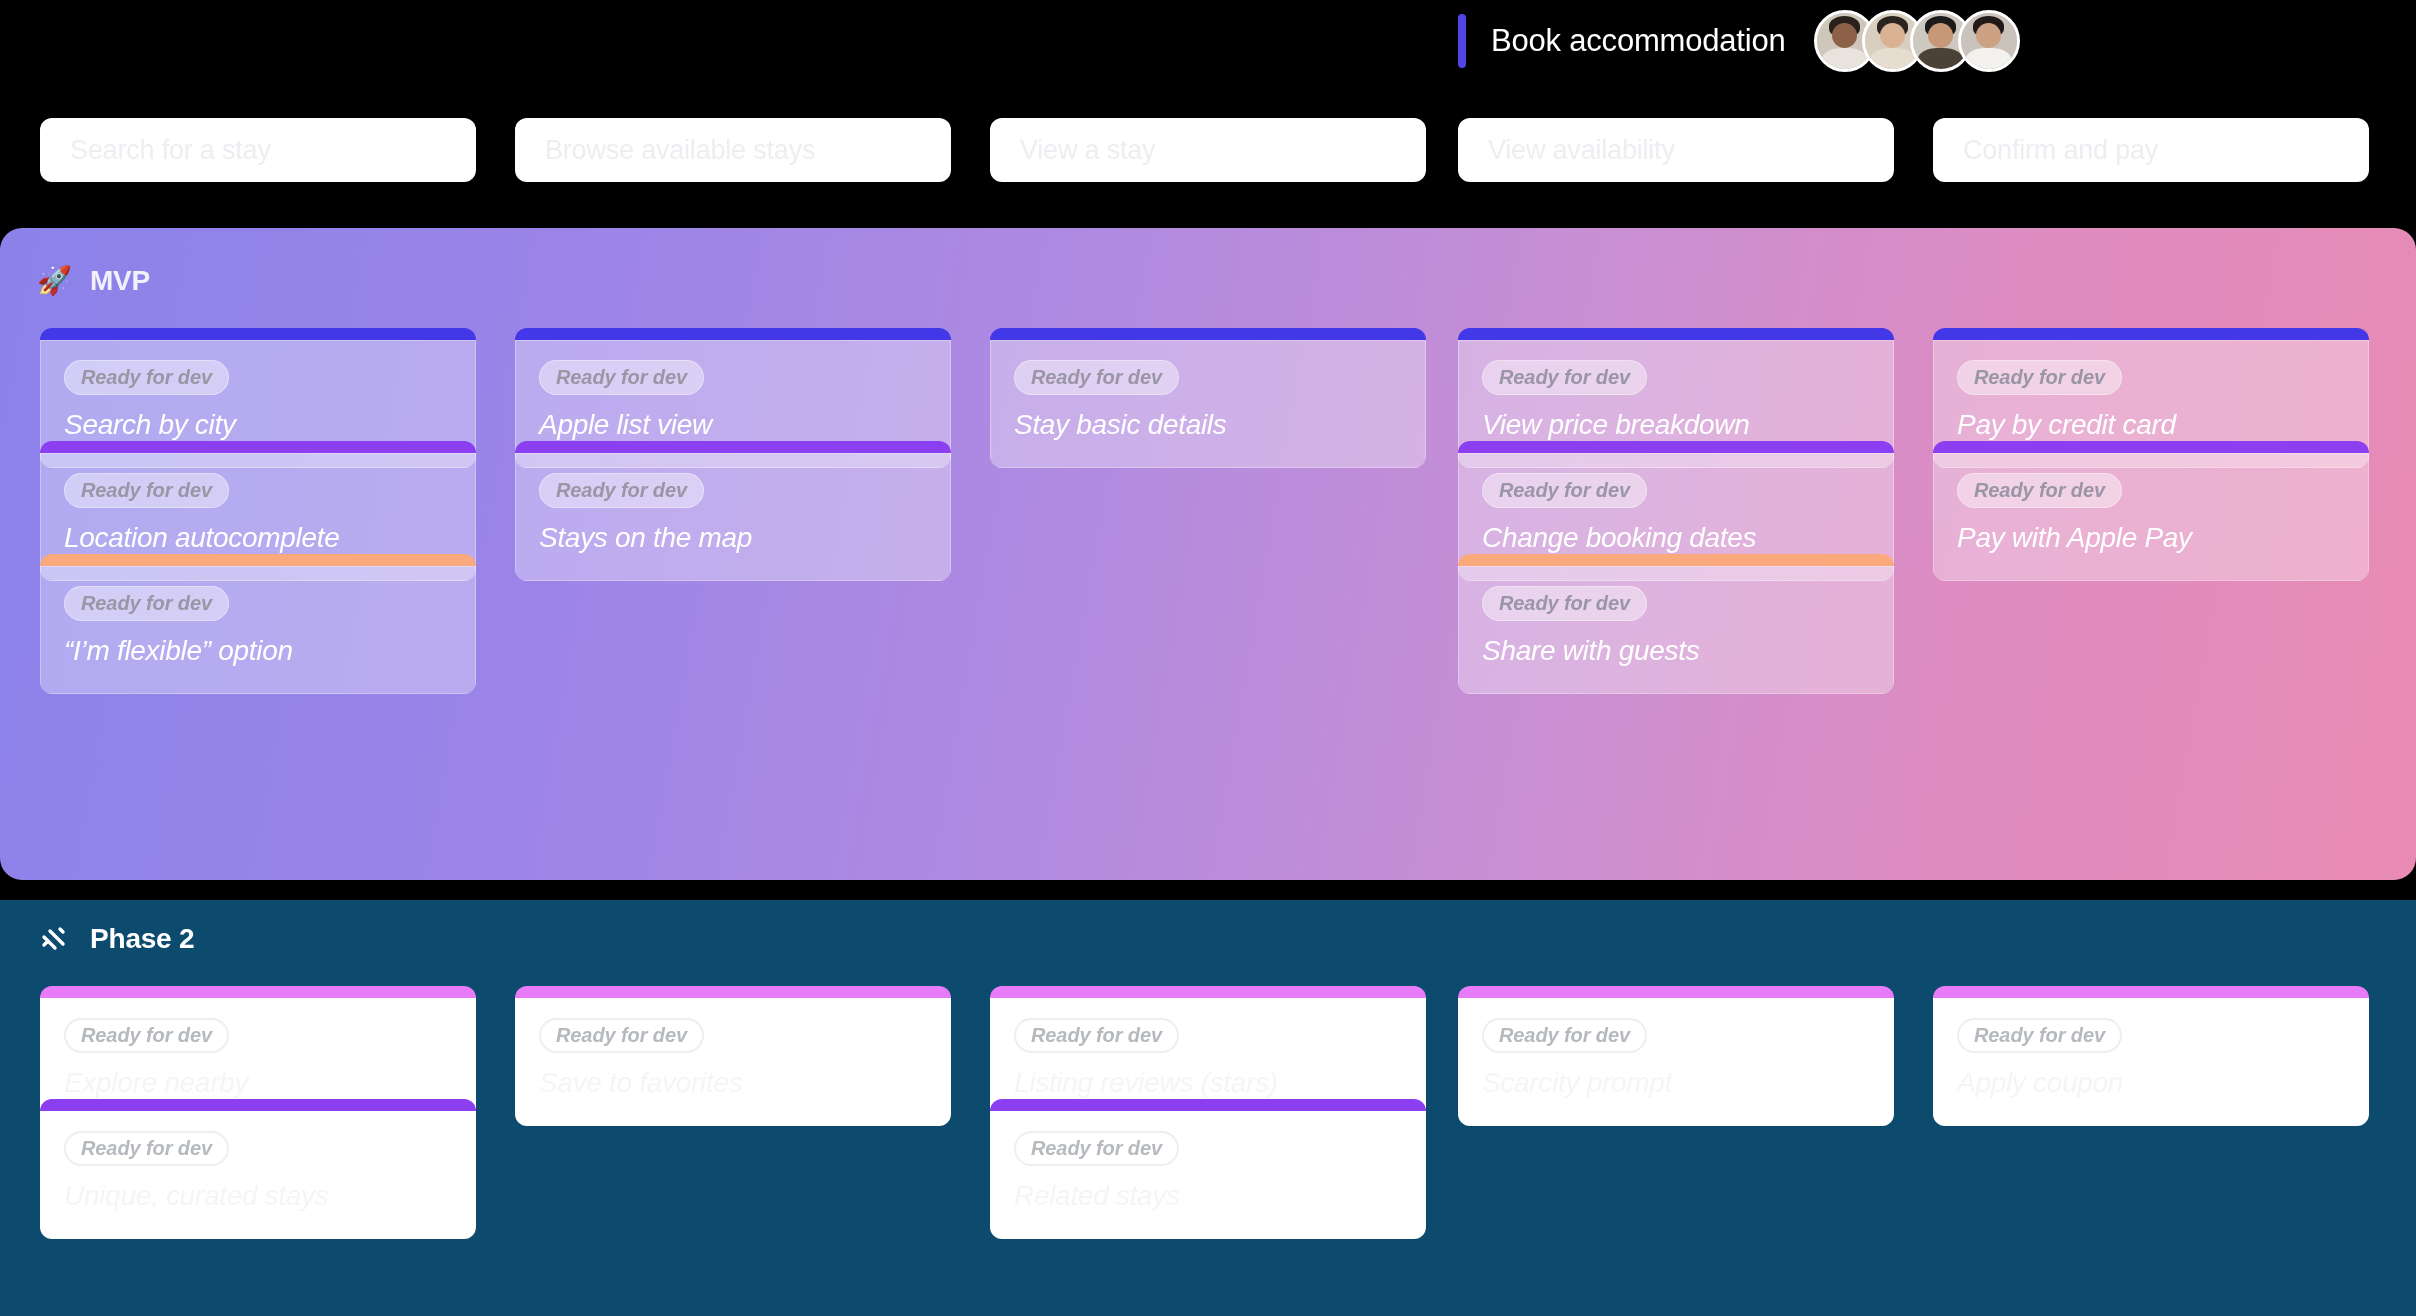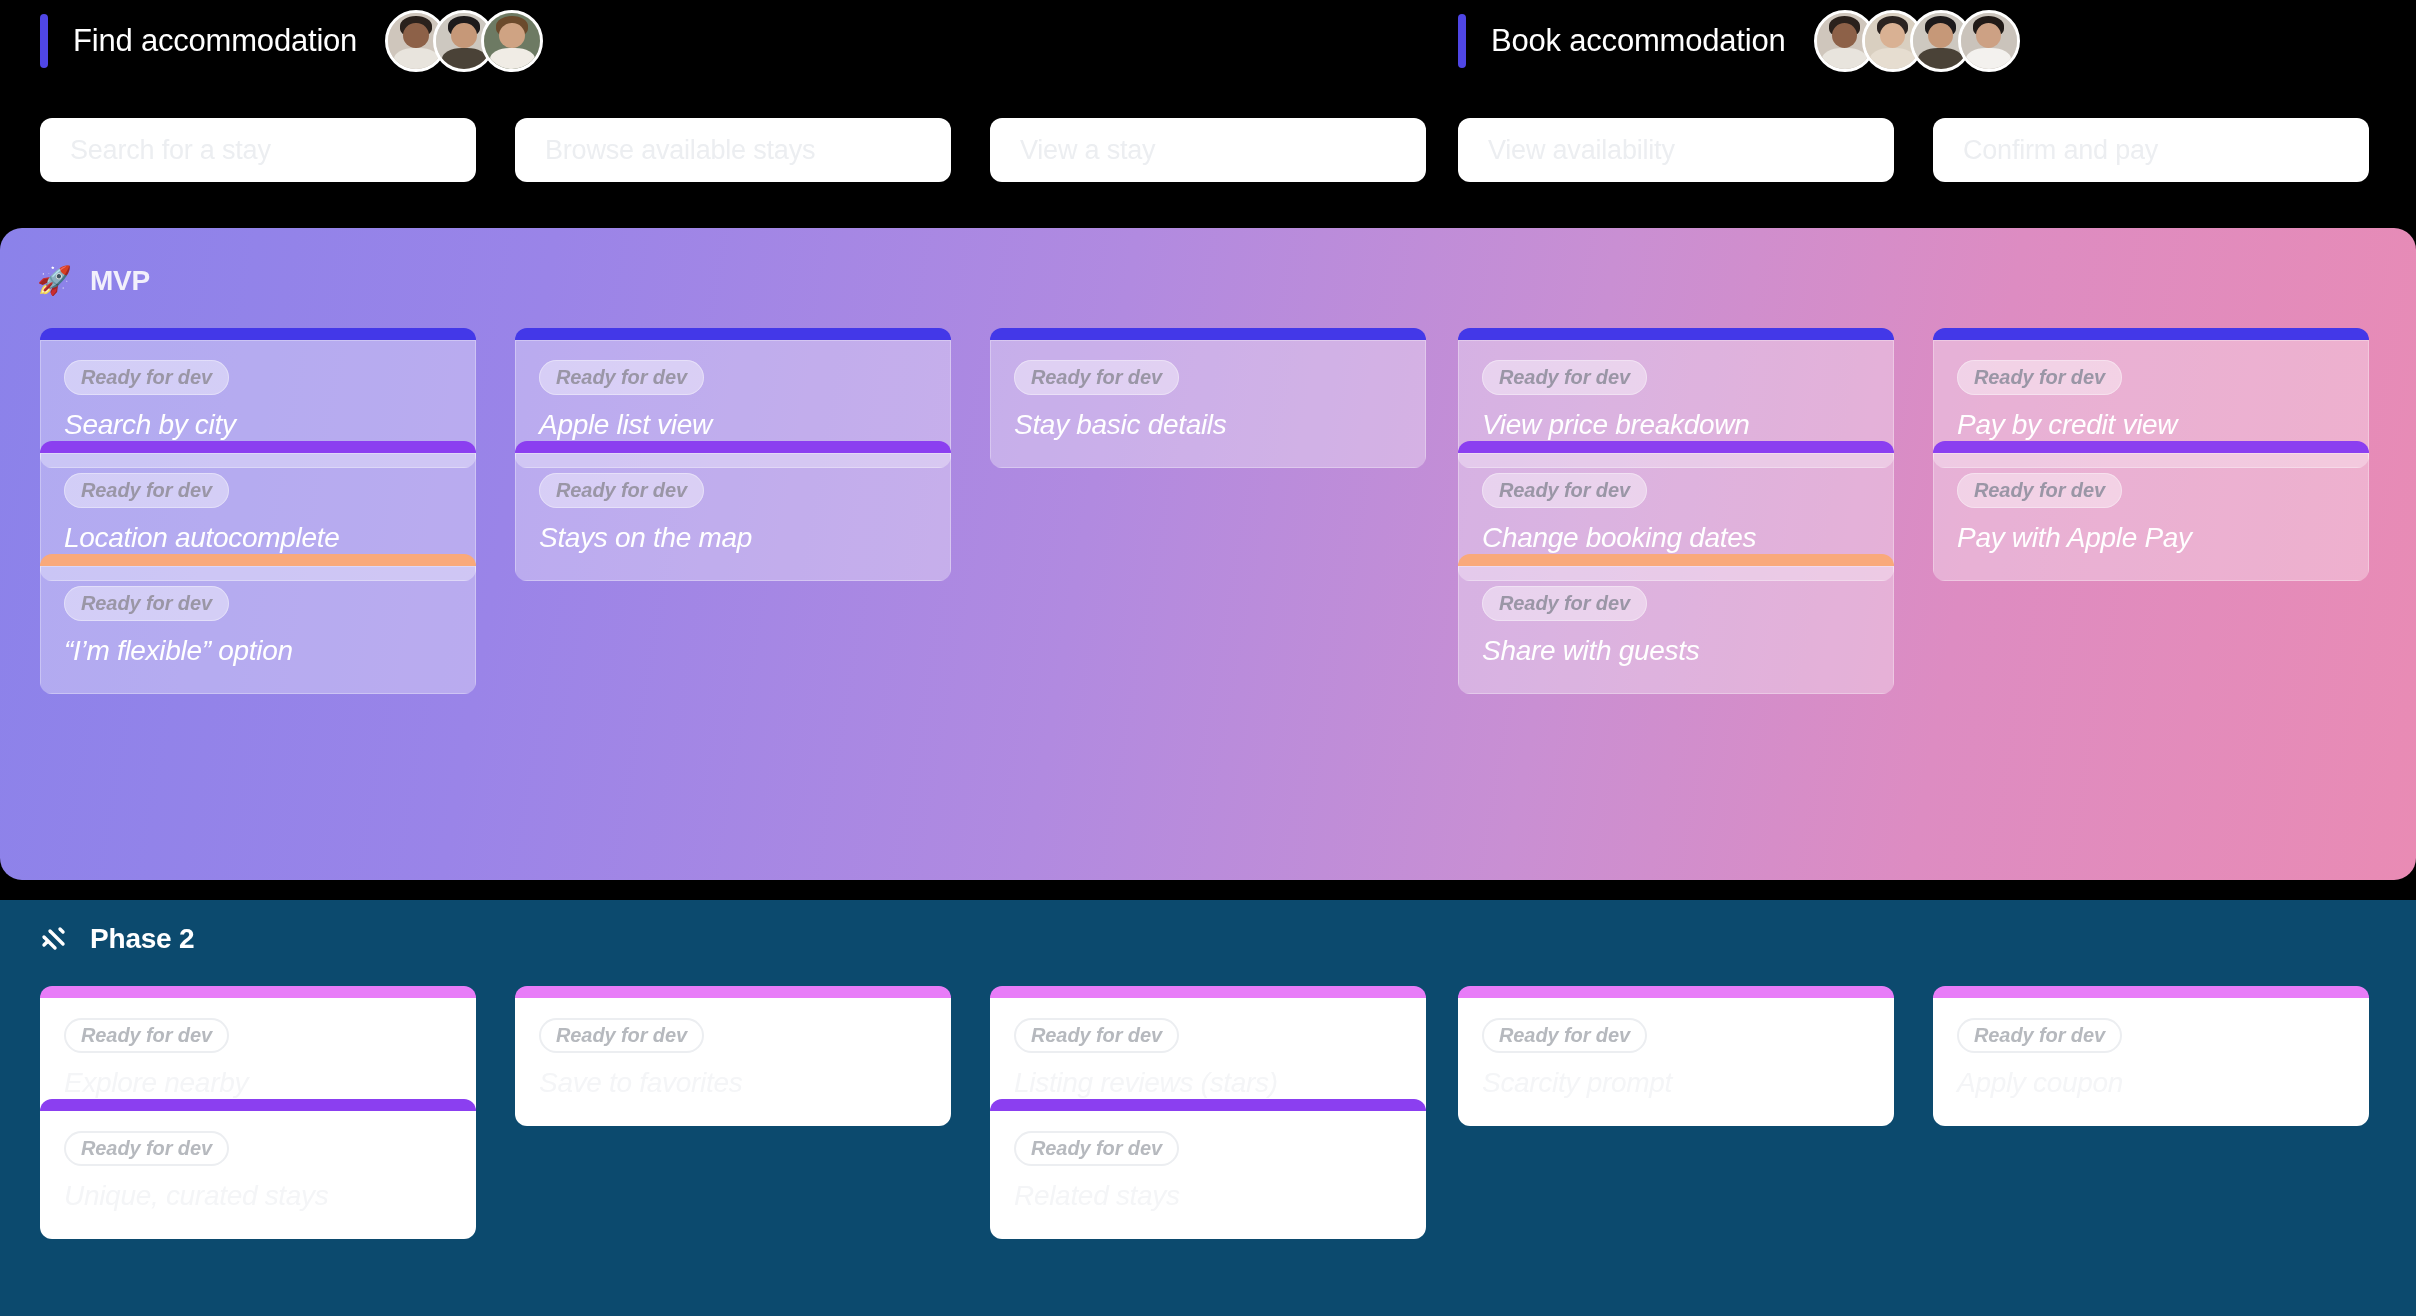--- a/index.html
+++ b/index.html
@@ -215,44 +215,20 @@
     letter-spacing: -0.3px;
     white-space: nowrap;
   }
 
   .rocket { font-size: 28px; line-height: 1; }
 </style>
 </head>
 <body>
 
 <div class="header-row">
-  <div class="epic-header h1">
-    <div class="epic-bar"></div>
-    <div class="epic-title">Find accommodation</div>
-    <div class="avatar-stack" id="avatars-0">
-        <div class="avatar">
-          <div class="face" style="background:#cfc6bc"></div>
-          <div class="body" style="background:#e8e4dd"></div>
-          <div class="hair" style="background:#2a211c"></div>
-          <div class="head" style="background:#8d6148"></div>
-        </div>
-        <div class="avatar">
-          <div class="face" style="background:#cdc8c0"></div>
-          <div class="body" style="background:#4a4237"></div>
-          <div class="hair" style="background:#1d1a1b"></div>
-          <div class="head" style="background:#c69878"></div>
-        </div>
-        <div class="avatar">
-          <div class="face" style="background:#6d7a63"></div>
-          <div class="body" style="background:#f0ece5"></div>
-          <div class="hair" style="background:#6b4a2c"></div>
-          <div class="head" style="background:#cfa383"></div>
-        </div>
-      </div>
-  </div>
   <div class="epic-header h2">
     <div class="epic-bar"></div>
     <div class="epic-title">Book accommodation</div>
     <div class="avatar-stack" id="avatars-1">
         <div class="avatar">
           <div class="face" style="background:#cfc6bc"></div>
           <div class="body" style="background:#e8e4dd"></div>
           <div class="hair" style="background:#2a211c"></div>
           <div class="head" style="background:#8d6148"></div>
         </div>
@@ -313,21 +289,21 @@
       <div class="card glass" style="left: 990px; top: 100px; width: 436px; height: 140px;">
         <div class="card-topbar" style="background:#4338e8"></div>
         <div class="card-body"><span class="pill">Ready for dev</span><div class="card-title">Stay basic details</div></div>
       </div>
       <div class="card glass" style="left: 1458px; top: 100px; width: 436px; height: 140px;">
         <div class="card-topbar" style="background:#4338e8"></div>
         <div class="card-body"><span class="pill">Ready for dev</span><div class="card-title">View price breakdown</div></div>
       </div>
       <div class="card glass" style="left: 1933px; top: 100px; width: 436px; height: 140px;">
         <div class="card-topbar" style="background:#4338e8"></div>
-        <div class="card-body"><span class="pill">Ready for dev</span><div class="card-title">Pay by credit view</div></div>
+        <div class="card-body"><span class="pill">Ready for dev</span><div class="card-title">Pay by credit card</div></div>
       </div>
       <div class="card glass" style="left: 40px; top: 213px; width: 436px; height: 140px;">
         <div class="card-topbar" style="background:#8b3ff0"></div>
         <div class="card-body"><span class="pill">Ready for dev</span><div class="card-title">Location autocomplete</div></div>
       </div>
       <div class="card glass" style="left: 515px; top: 213px; width: 436px; height: 140px;">
         <div class="card-topbar" style="background:#8b3ff0"></div>
         <div class="card-body"><span class="pill">Ready for dev</span><div class="card-title">Stays on the map</div></div>
       </div>
       <div class="card glass" style="left: 1458px; top: 213px; width: 436px; height: 140px;">

